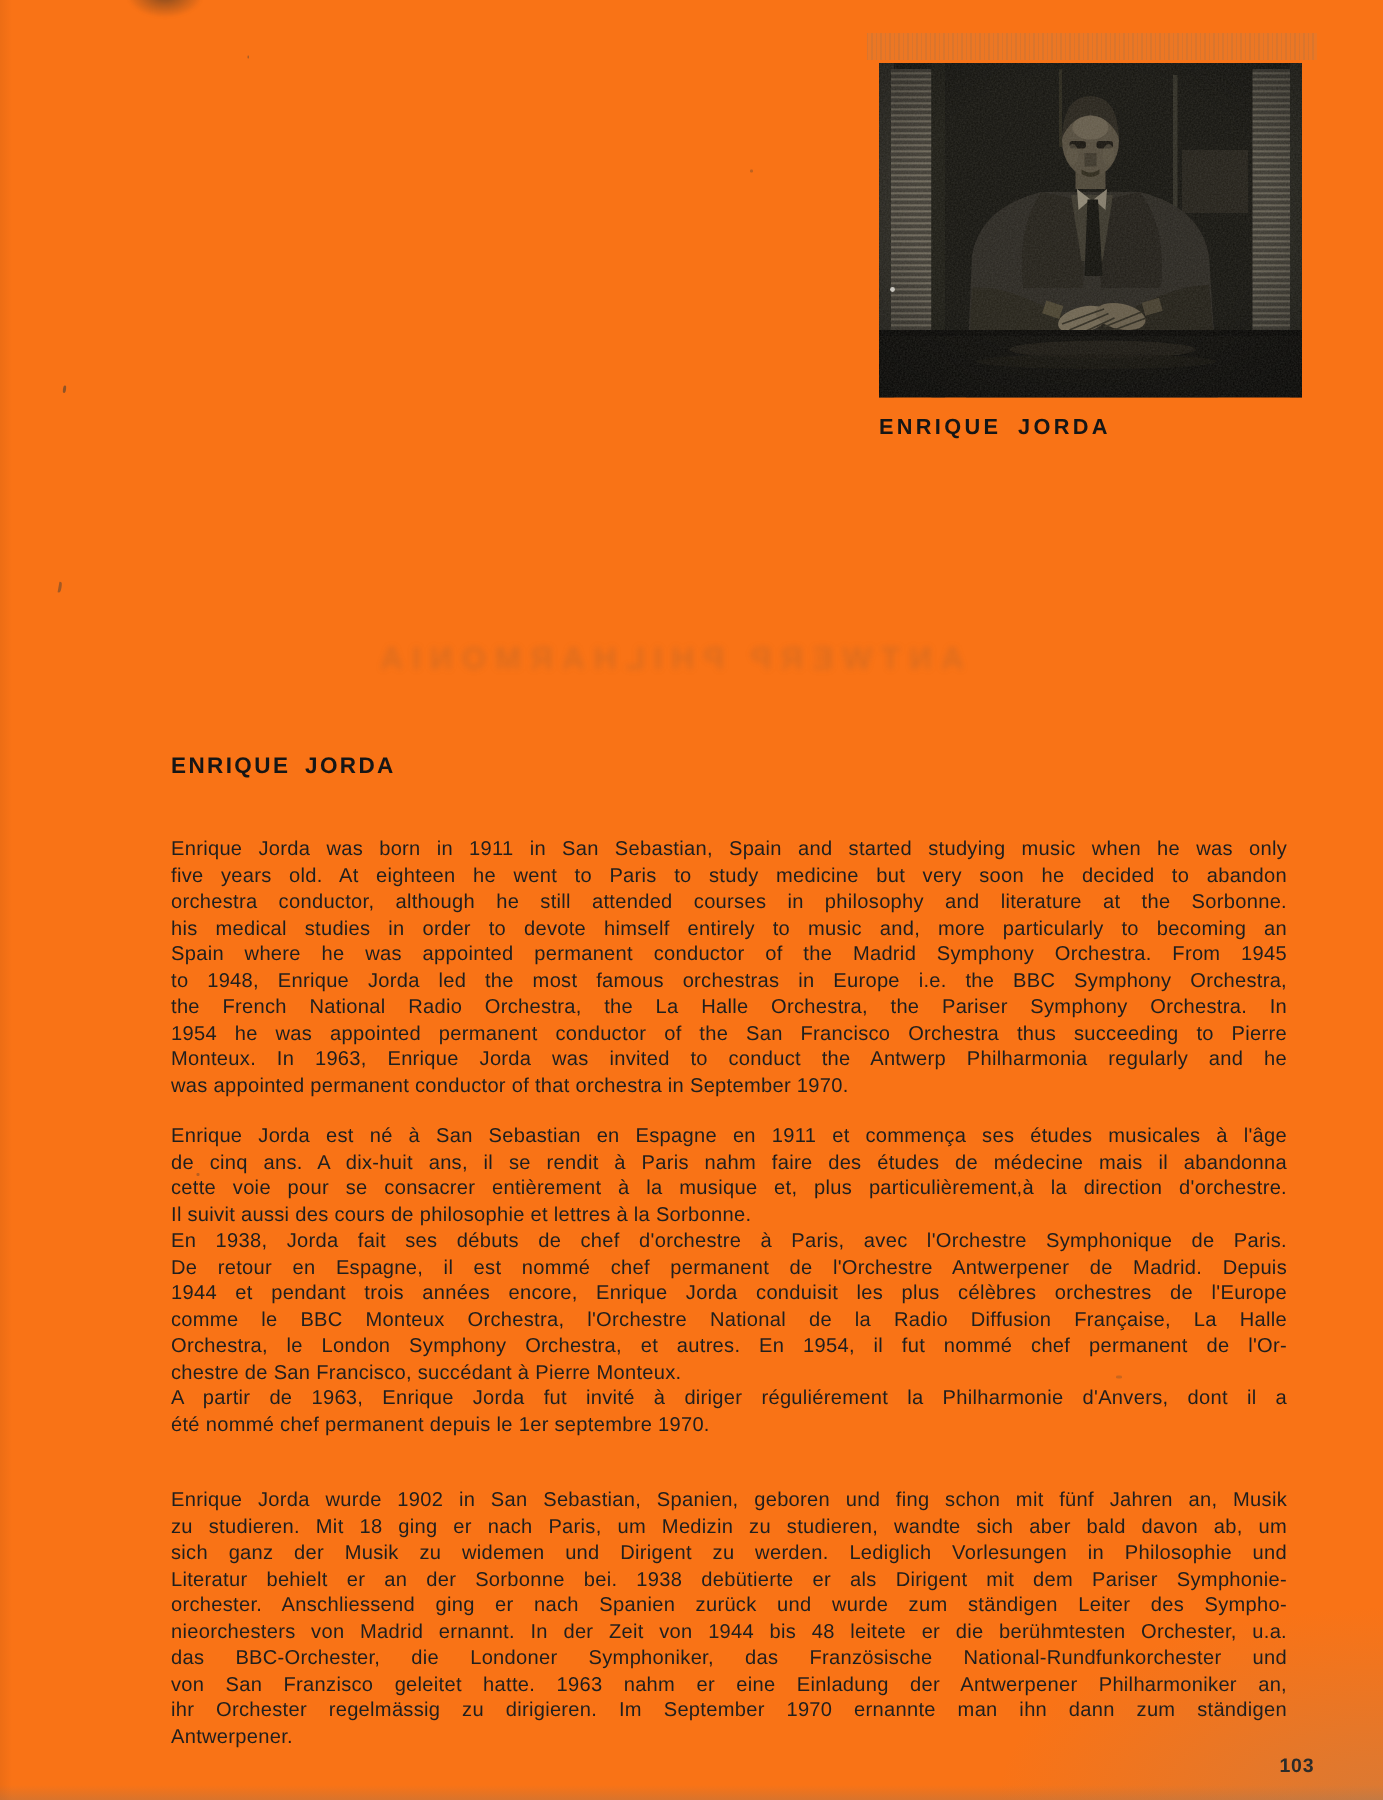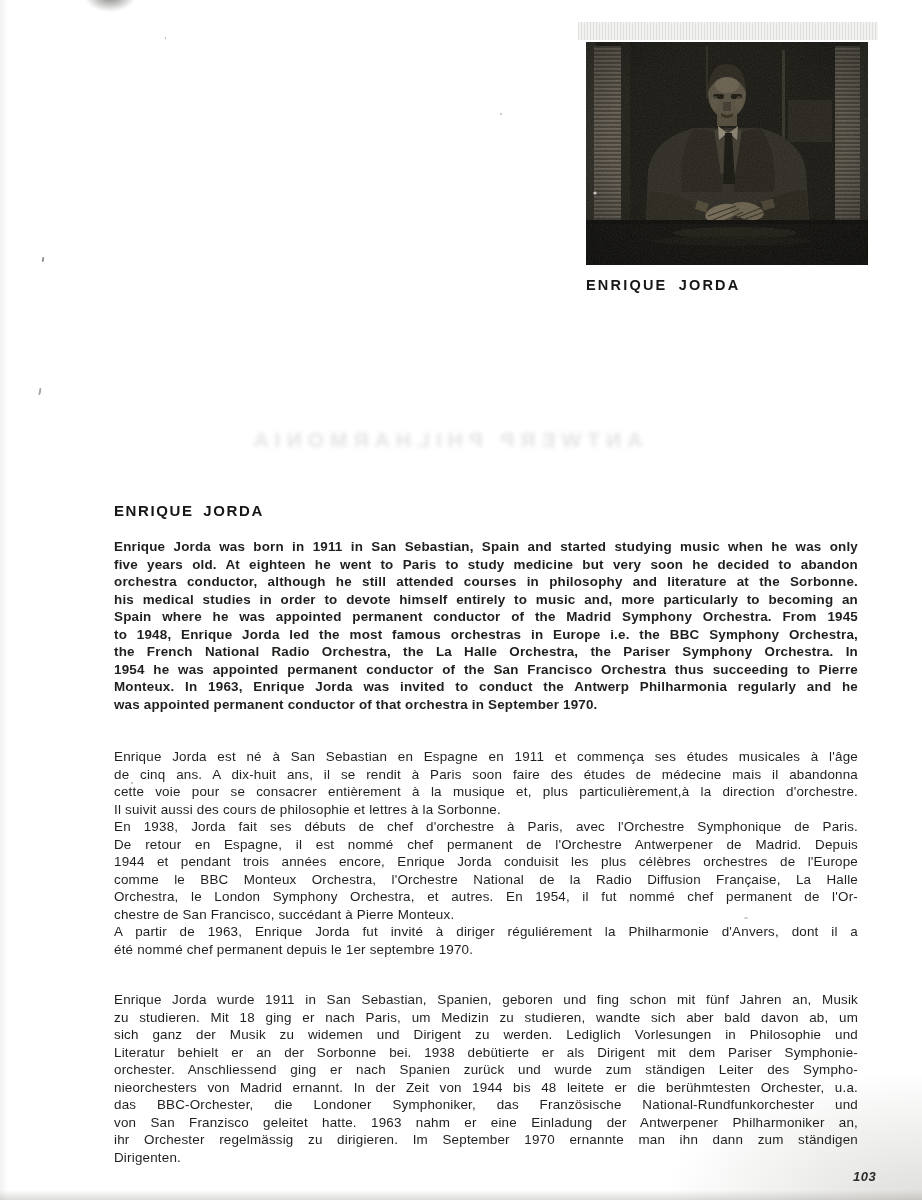--- a/index.html
+++ b/index.html
@@ -1,18 +1,18 @@
 <!DOCTYPE html>
 <html><head>
 <meta charset="utf-8">
 <style>
   html,body{margin:0;padding:0;background:#e9e8e4;}
   .page{
     position:relative;width:922px;height:1200px;margin:0 auto;
-    background:#ffffff;overflow:hidden;
+    background:#f97316;overflow:hidden;
     font-family:"Liberation Sans","DejaVu Sans",sans-serif;
     color:#1d1d1c;
   }
   
   .smudge-top{
     position:absolute;left:84px;top:-4px;width:52px;height:16px;
     background:radial-gradient(ellipse at 50% 0%,rgba(45,44,40,.6),rgba(45,44,40,0) 70%);
     filter:blur(1px);
   }
   .edge-bottom{
@@ -58,26 +58,26 @@
   .heading{
     position:absolute;left:114px;top:502px;
     font-weight:bold;font-size:15px;letter-spacing:1.6px;word-spacing:4px;color:#161616;
   }
   .para{
     position:absolute;left:114px;width:744px;
     font-size:13.4px;line-height:17.5px;letter-spacing:.2px;color:#1f1f1e;
   }
   .para .line{text-align:justify;text-align-last:justify;white-space:normal;}
   .para .line.end{text-align-last:left;}
-  .para-en{top:538px;font-weight:bold;}
+  .para-en{top:557px;}
   .para-fr{top:748px;}
   .para-de{top:991px;}
   .page-number{
     position:absolute;left:853px;top:1169px;
-    font-size:13px;font-weight:bold;color:#2c2c2a;letter-spacing:.5px;font-style:italic;
+    font-size:13px;font-weight:bold;color:#2c2c2a;letter-spacing:.5px;
   }
 </style>
 </head>
 <body>
 
 <div class="page">
 
   <div class="smudge-top"></div>
   <div class="edge-left"></div>
   <div class="edge-bottom"></div>
@@ -178,40 +178,40 @@
       <div class="line">his medical studies in order to devote himself entirely to music and, more particularly to becoming an</div>
       <div class="line">Spain where he was appointed permanent conductor of the Madrid Symphony Orchestra. From 1945</div>
       <div class="line">to 1948, Enrique Jorda led the most famous orchestras in Europe i.e. the BBC Symphony Orchestra,</div>
       <div class="line">the French National Radio Orchestra, the La Halle Orchestra, the Pariser Symphony Orchestra. In</div>
       <div class="line">1954 he was appointed permanent conductor of the San Francisco Orchestra thus succeeding to Pierre</div>
       <div class="line">Monteux. In 1963, Enrique Jorda was invited to conduct the Antwerp Philharmonia regularly and he</div>
       <div class="line end">was appointed permanent conductor of that orchestra in September 1970.</div>
     </div>
   <div class="para para-fr">
       <div class="line">Enrique Jorda est né à San Sebastian en Espagne en 1911 et commença ses études musicales à l'âge</div>
-      <div class="line">de cinq ans. A dix-huit ans, il se rendit à Paris soon faire des études de médecine mais il abandonna</div>
+      <div class="line">de cinq ans. A dix-huit ans, il se rendit à Paris nahm faire des études de médecine mais il abandonna</div>
       <div class="line">cette voie pour se consacrer entièrement à la musique et, plus particulièrement,à la direction d'orchestre.</div>
       <div class="line end">Il suivit aussi des cours de philosophie et lettres à la Sorbonne.</div>
       <div class="line">En 1938, Jorda fait ses débuts de chef d'orchestre à Paris, avec l'Orchestre Symphonique de Paris.</div>
       <div class="line">De retour en Espagne, il est nommé chef permanent de l'Orchestre Antwerpener de Madrid. Depuis</div>
       <div class="line">1944 et pendant trois années encore, Enrique Jorda conduisit les plus célèbres orchestres de l'Europe</div>
       <div class="line">comme le BBC Monteux Orchestra, l'Orchestre National de la Radio Diffusion Française, La Halle</div>
       <div class="line">Orchestra, le London Symphony Orchestra, et autres. En 1954, il fut nommé chef permanent de l'Or-</div>
       <div class="line end">chestre de San Francisco, succédant à Pierre Monteux.</div>
       <div class="line">A partir de 1963, Enrique Jorda fut invité à diriger réguliérement la Philharmonie d'Anvers, dont il a</div>
       <div class="line end">été nommé chef permanent depuis le 1er septembre 1970.</div>
     </div>
   <div class="para para-de">
-      <div class="line">Enrique Jorda wurde 1911 in San Sebastian, Spanien, geboren und fing schon mit fünf Jahren an, Musik</div>
+      <div class="line">Enrique Jorda wurde 1902 in San Sebastian, Spanien, geboren und fing schon mit fünf Jahren an, Musik</div>
       <div class="line">zu studieren. Mit 18 ging er nach Paris, um Medizin zu studieren, wandte sich aber bald davon ab, um</div>
       <div class="line">sich ganz der Musik zu widemen und Dirigent zu werden. Lediglich Vorlesungen in Philosophie und</div>
       <div class="line">Literatur behielt er an der Sorbonne bei. 1938 debütierte er als Dirigent mit dem Pariser Symphonie-</div>
       <div class="line">orchester. Anschliessend ging er nach Spanien zurück und wurde zum ständigen Leiter des Sympho-</div>
       <div class="line">nieorchesters von Madrid ernannt. In der Zeit von 1944 bis 48 leitete er die berühmtesten Orchester, u.a.</div>
       <div class="line">das BBC-Orchester, die Londoner Symphoniker, das Französische National-Rundfunkorchester und</div>
       <div class="line">von San Franzisco geleitet hatte. 1963 nahm er eine Einladung der Antwerpener Philharmoniker an,</div>
       <div class="line">ihr Orchester regelmässig zu dirigieren. Im September 1970 ernannte man ihn dann zum ständigen</div>
-      <div class="line end">Dirigenten.</div>
+      <div class="line end">Antwerpener.</div>
     </div>
 
   <div class="page-number">103</div>
 
 </div>
 
 </body></html>

